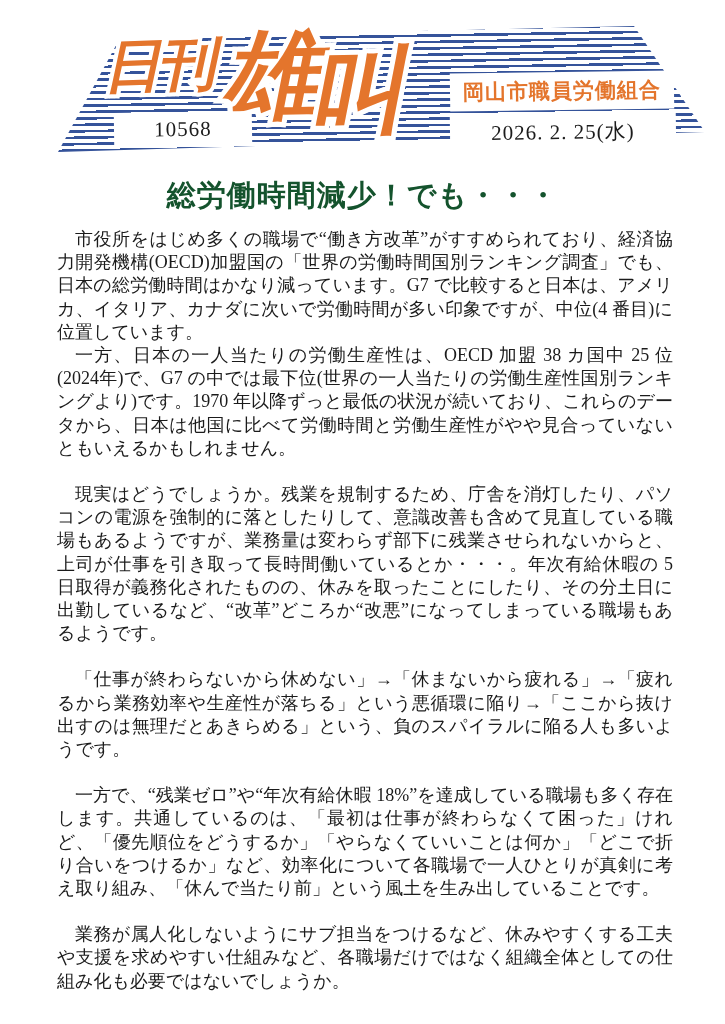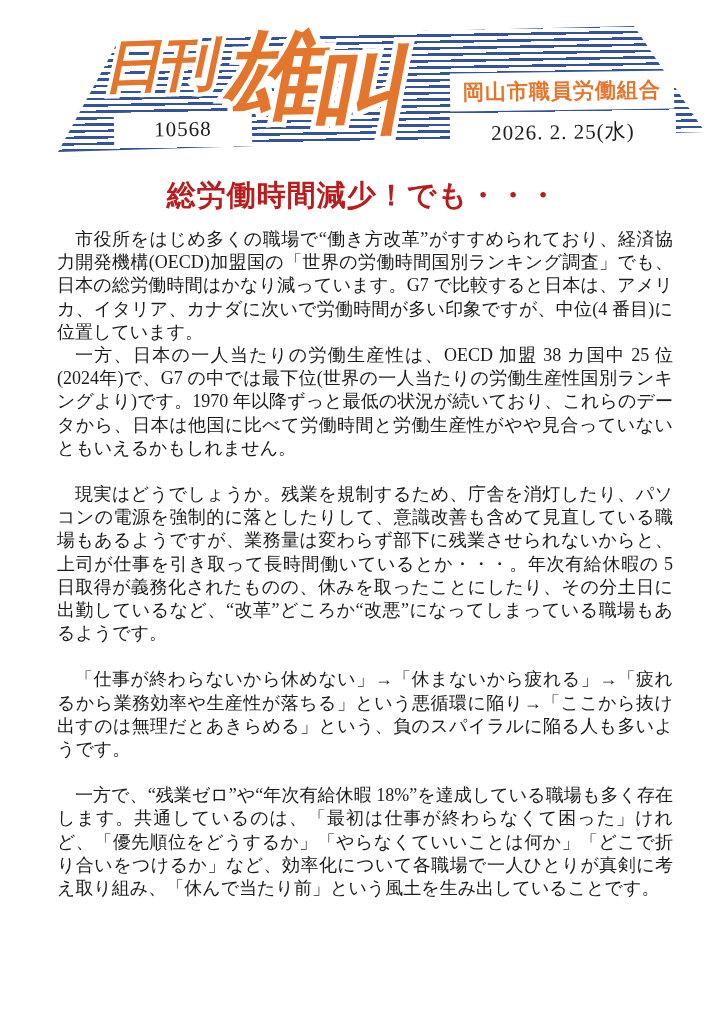--- a/index.html
+++ b/index.html
@@ -56,21 +56,21 @@
     background:#ffffff; display:flex; align-items:center; justify-content:center;
     transform: rotate(-0.8deg);
     font-size:21px; color:#1c1c1c; letter-spacing:1px; white-space:nowrap;
   }
 
   
   .headline {
     position:absolute; left:0; top:176px; width:100%;
     text-align:center;
     font-family:"Liberation Sans","DejaVu Sans",sans-serif;
-    font-size:29px; font-weight:600; color:#b91c1c; letter-spacing:1px;
+    font-size:29px; font-weight:600; color:#14532d; letter-spacing:1px;
   }
   .body-text {
     position:absolute; left:57px; top:228px; width:616px;
     font-size:18px; line-height:23.2px; text-align:justify;
   }
   .body-text p { margin:0; text-indent:1em; }
   .body-text p.gap { margin-top:23px;font-family:Liberation Serif, serif; }
 </style>
 </head>
 <body>
@@ -93,15 +93,16 @@
   </div>
 
   <div class="headline">総労働時間減少！でも・・・</div>
 
   <div class="body-text">
     <p>市役所をはじめ多くの職場で“働き方改革”がすすめられており、経済協力開発機構(OECD)加盟国の「世界の労働時間国別ランキング調査」でも、日本の総労働時間はかなり減っています。G7 で比較すると日本は、アメリカ、イタリア、カナダに次いで労働時間が多い印象ですが、中位(4 番目)に位置しています。</p>
     <p>一方、日本の一人当たりの労働生産性は、OECD 加盟 38 カ国中 25 位(2024年)で、G7 の中では最下位(世界の一人当たりの労働生産性国別ランキングより)です。1970 年以降ずっと最低の状況が続いており、これらのデータから、日本は他国に比べて労働時間と労働生産性がやや見合っていないともいえるかもしれません。</p>
     <p class="gap">現実はどうでしょうか。残業を規制するため、庁舎を消灯したり、パソコンの電源を強制的に落としたりして、意識改善も含めて見直している職場もあるようですが、業務量は変わらず部下に残業させられないからと、上司が仕事を引き取って長時間働いているとか・・・。年次有給休暇の 5 日取得が義務化されたものの、休みを取ったことにしたり、その分土日に出勤しているなど、“改革”どころか“改悪”になってしまっている職場もあるようです。</p>
     <p class="gap">「仕事が終わらないから休めない」→「休まないから疲れる」→「疲れるから業務効率や生産性が落ちる」という悪循環に陥り→「ここから抜け出すのは無理だとあきらめる」という、負のスパイラルに陥る人も多いようです。</p>
     <p class="gap">一方で、“残業ゼロ”や“年次有給休暇 18%”を達成している職場も多く存在します。共通しているのは、「最初は仕事が終わらなくて困った」けれど、「優先順位をどうするか」「やらなくていいことは何か」「どこで折り合いをつけるか」など、効率化について各職場で一人ひとりが真剣に考え取り組み、「休んで当たり前」という風土を生み出していることです。</p>
+    <p class="gap">業務が属人化しないようにサブ担当をつけるなど、休みやすくする工夫や支援を求めやすい仕組みなど、各職場だけではなく組織全体としての仕組み化も必要ではないでしょうか。</p>
   </div>
 
 </div>
 
 </body></html>

